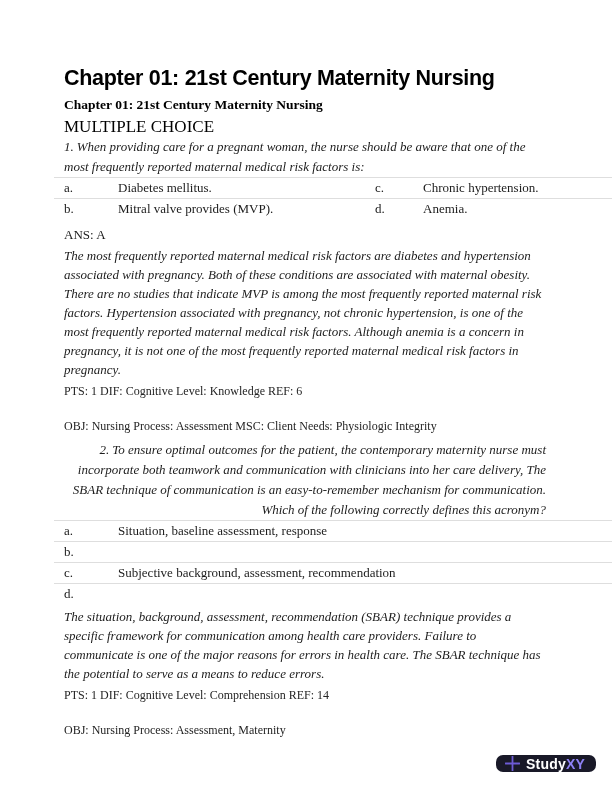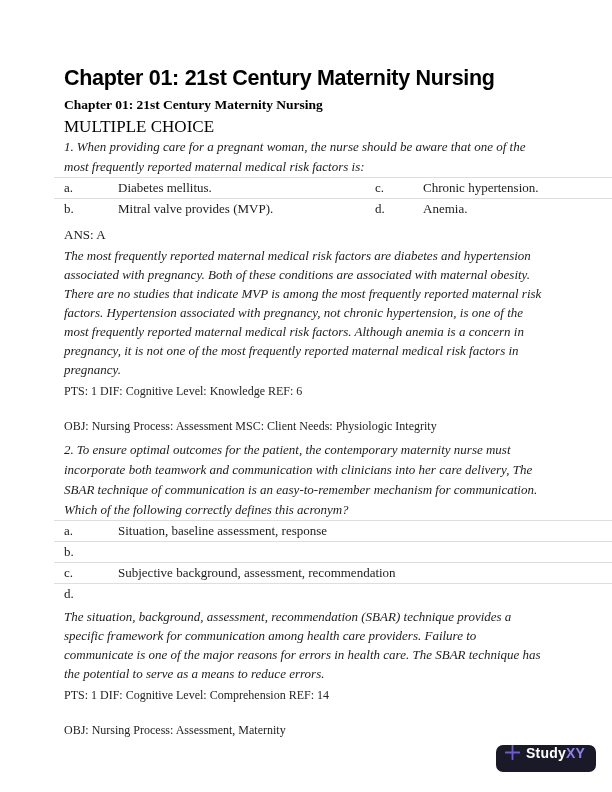--- a/index.html
+++ b/index.html
@@ -68,30 +68,30 @@
     line-height: 19px;
     font-style: italic;
   }
   .meta {
     margin: 3px 66px 0 64px;
     font-size: 12px;
     line-height: 19px;
     color: #242424;
   }
   .meta + .meta { margin-top: 16px; }
-  .q2-start { margin-top: 4px; }
+  .q2-start { margin-top: 4px; text-align: right; }
   .badge {
     position: absolute;
     right: 16px;
     bottom: 20px;
-    height: 27px;
+    height: 17px;
     background: #191928;
     border-radius: 7px;
     display: flex;
-    align-items: flex-start;
+    align-items: center;
     padding: 0 11px 0 9px;
   }
   .badge .plus { display: block; margin-right: 6px; }
   .brand {
     font-family: "Liberation Sans", sans-serif;
     font-weight: 700;
     font-size: 14px;
     color: #ffffff;
     letter-spacing: 0.2px;
   }

